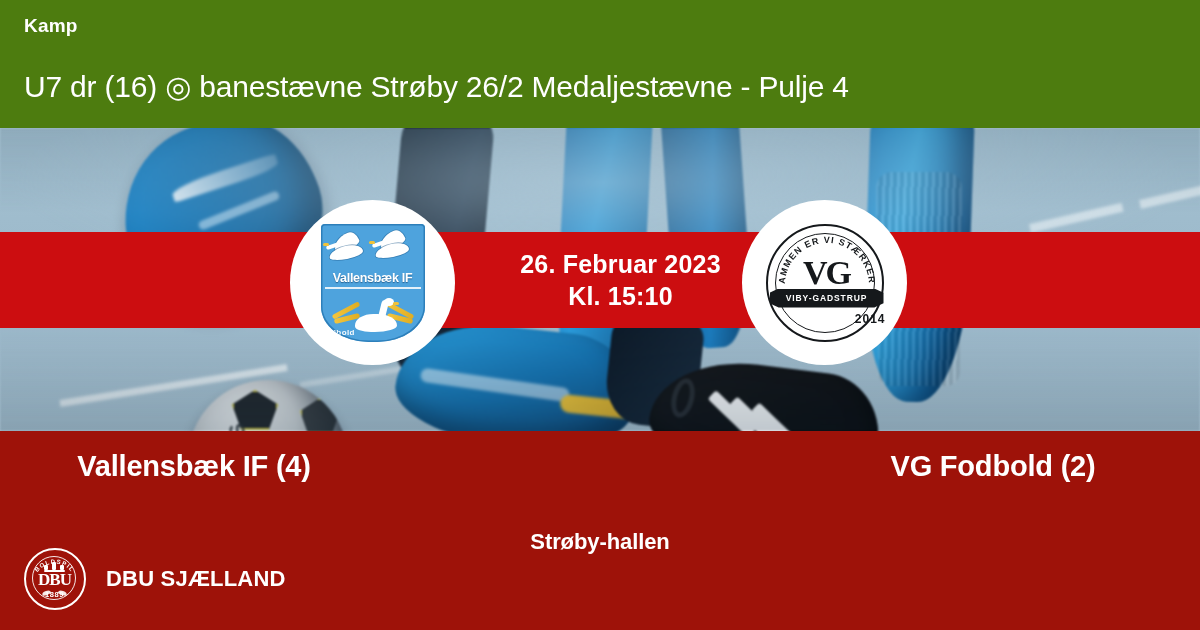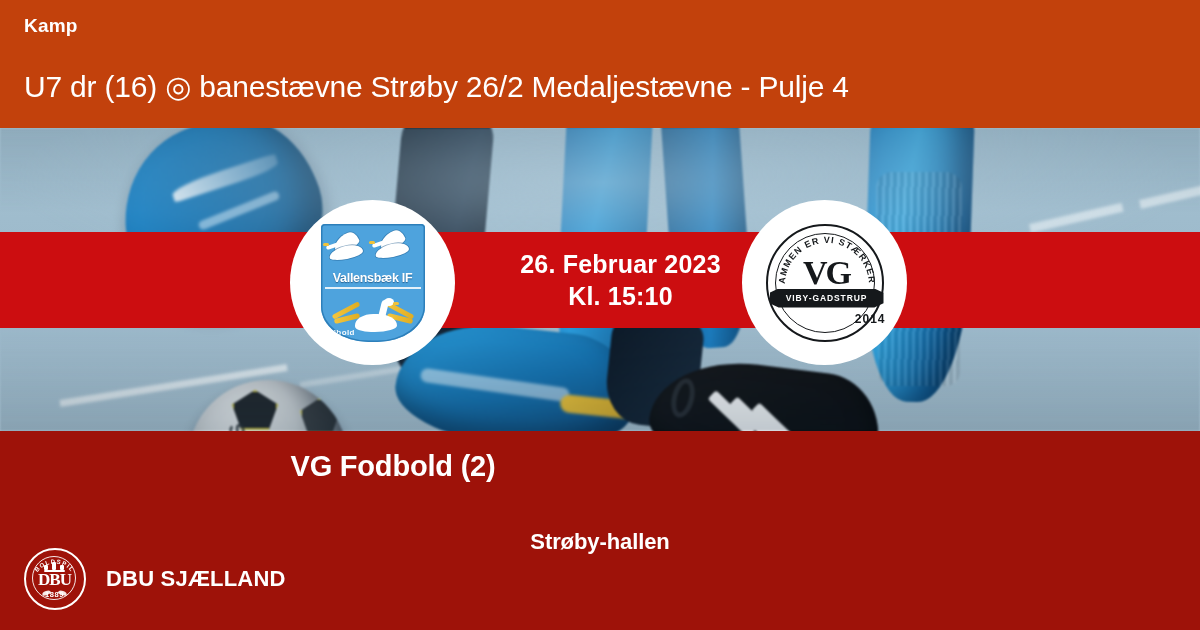--- a/index.html
+++ b/index.html
@@ -13,21 +13,21 @@
     position:relative;
     width:1200px; height:630px;
     overflow:hidden;
     background:#ffffff;
   }
 
   
   .header {
     position:absolute; left:0; top:0;
     width:1200px; height:128px;
-    background:#c2410c;
+    background:#4d7c0f;
     padding:14px 0 0 24px;
   }
   .header-kicker {
     color:#ffffff;
     font-size:19px;
     font-weight:bold;
     letter-spacing:0.2px;
     line-height:24px;
   }
   .header-title {
@@ -535,20 +535,21 @@
       <div class="vg-banner">
         <span>VIBY-GADSTRUP</span>
       </div>
       <div class="vg-year">2014</div>
     </div>
   </div>
 
   <div class="bottom"></div>
 
   <div class="teams">
+    <div class="team-name team-left">Vallensbæk IF (4)</div>
     <div class="team-name team-right">VG Fodbold (2)</div>
   </div>
 
   <div class="venue">Strøby-hallen</div>
 
   <div class="footer">
     <div class="dbu-logo">
       <svg class="dbu-arc-text" viewBox="0 0 57 57" style="position:absolute;left:0;top:0;width:57px;height:57px;">
         <defs>
           <path id="dbuTop" d="M 8,30 A 21,21 0 0 1 49,30"></path>

